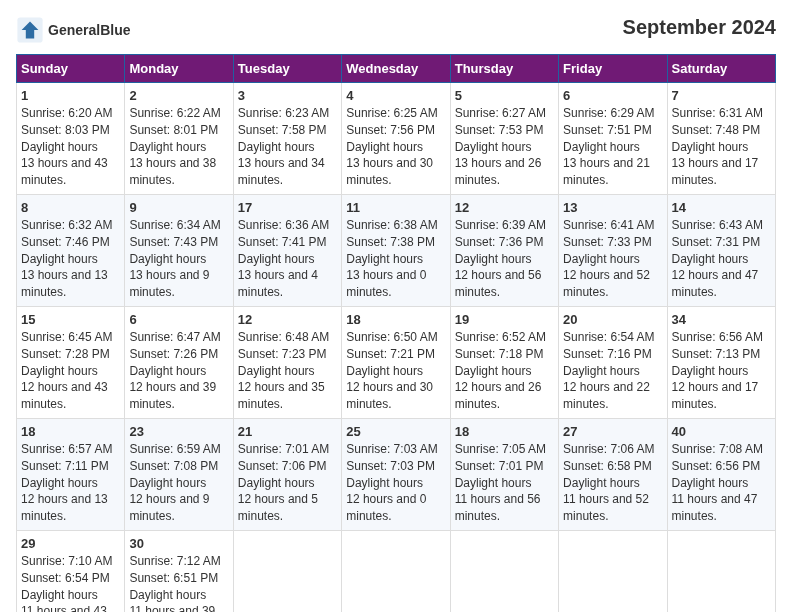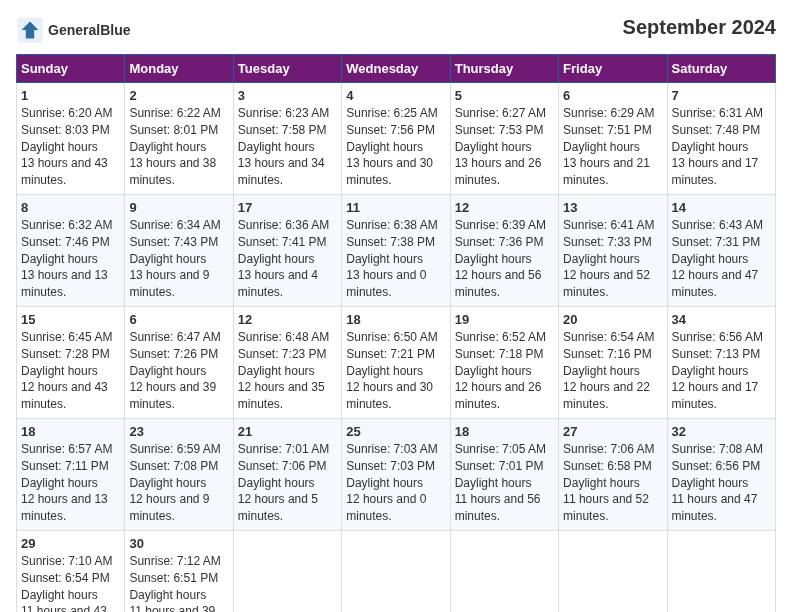--- a/index.html
+++ b/index.html
@@ -228,21 +228,21 @@
         </td>
         <td>
           <span class="day-num">18</span>
           <div class="day-info">Sunrise: 7:05 AM<br>Sunset: 7:01 PM<br>Daylight hours<br>11 hours and 56 minutes.</div>
         </td>
         <td>
           <span class="day-num">27</span>
           <div class="day-info">Sunrise: 7:06 AM<br>Sunset: 6:58 PM<br>Daylight hours<br>11 hours and 52 minutes.</div>
         </td>
         <td>
-          <span class="day-num">32</span>
+          <span class="day-num">40</span>
           <div class="day-info">Sunrise: 7:08 AM<br>Sunset: 6:56 PM<br>Daylight hours<br>11 hours and 47 minutes.</div>
         </td>
       </tr>
       <tr>
         <td>
           <span class="day-num">29</span>
           <div class="day-info">Sunrise: 7:10 AM<br>Sunset: 6:54 PM<br>Daylight hours<br>11 hours and 43 minutes.</div>
         </td>
         <td>
           <span class="day-num">30</span>

